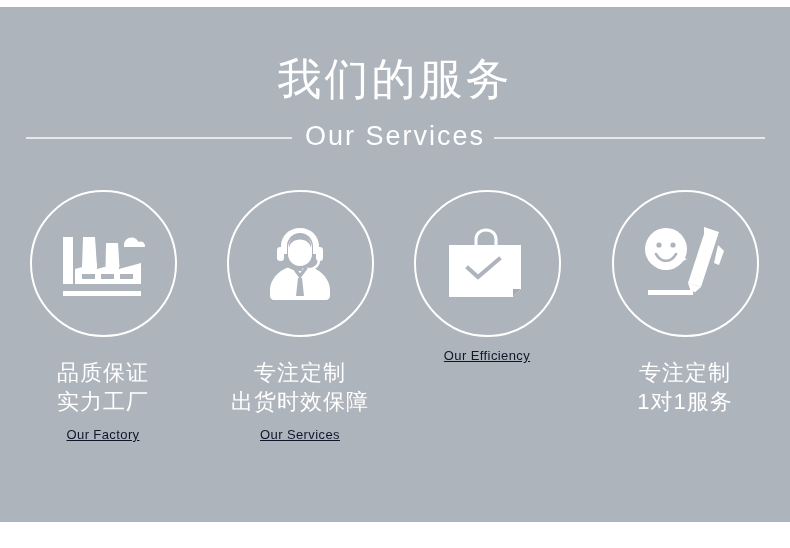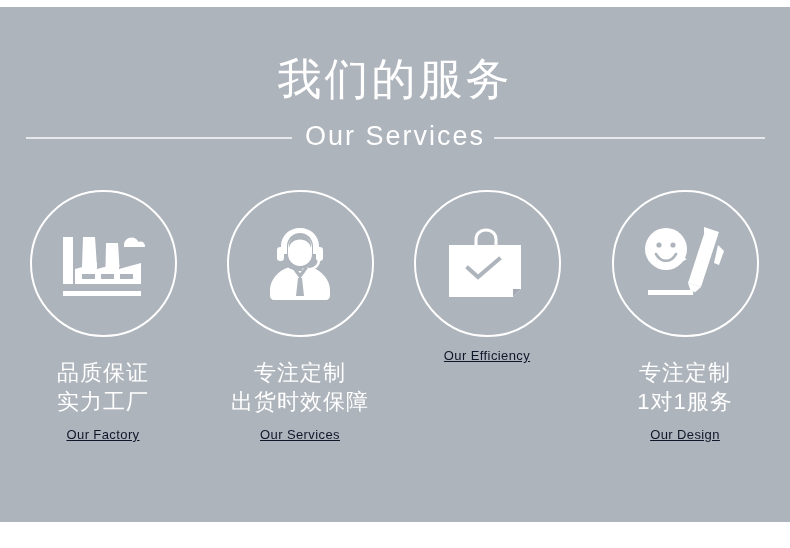--- a/index.html
+++ b/index.html
@@ -249,18 +249,17 @@
             <path d="M45 58l13 4-9 8z" fill="#ffffff"></path>
             <path d="M49 66l3 1-1 3z" fill="#aeb4bc"></path>
 
             <rect x="5" y="65" width="45" height="5" fill="#ffffff"></rect>
           </svg>
         </div>
         <div class="label-cn">
           <div>专注定制</div>
           <div>1对1服务</div>
         </div>
-        <div class="label-en">Our Design</div>
       </div>
 
     </div>
   </div>
 </div>
 
 </body></html>

